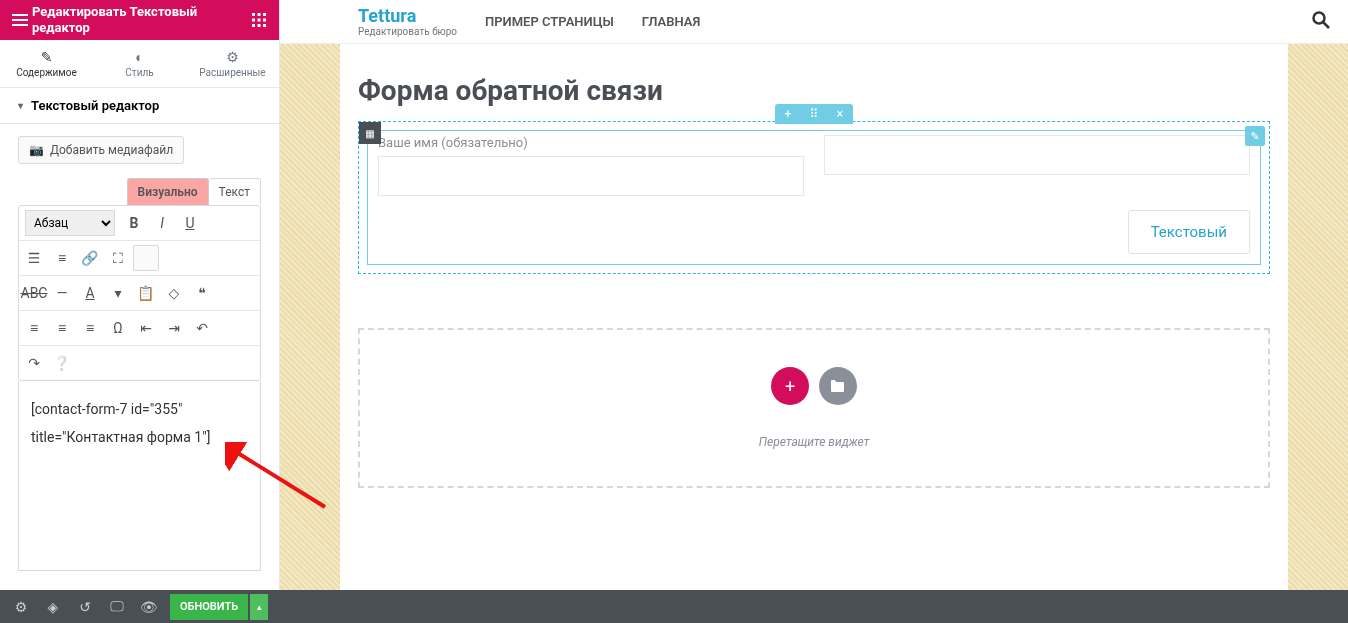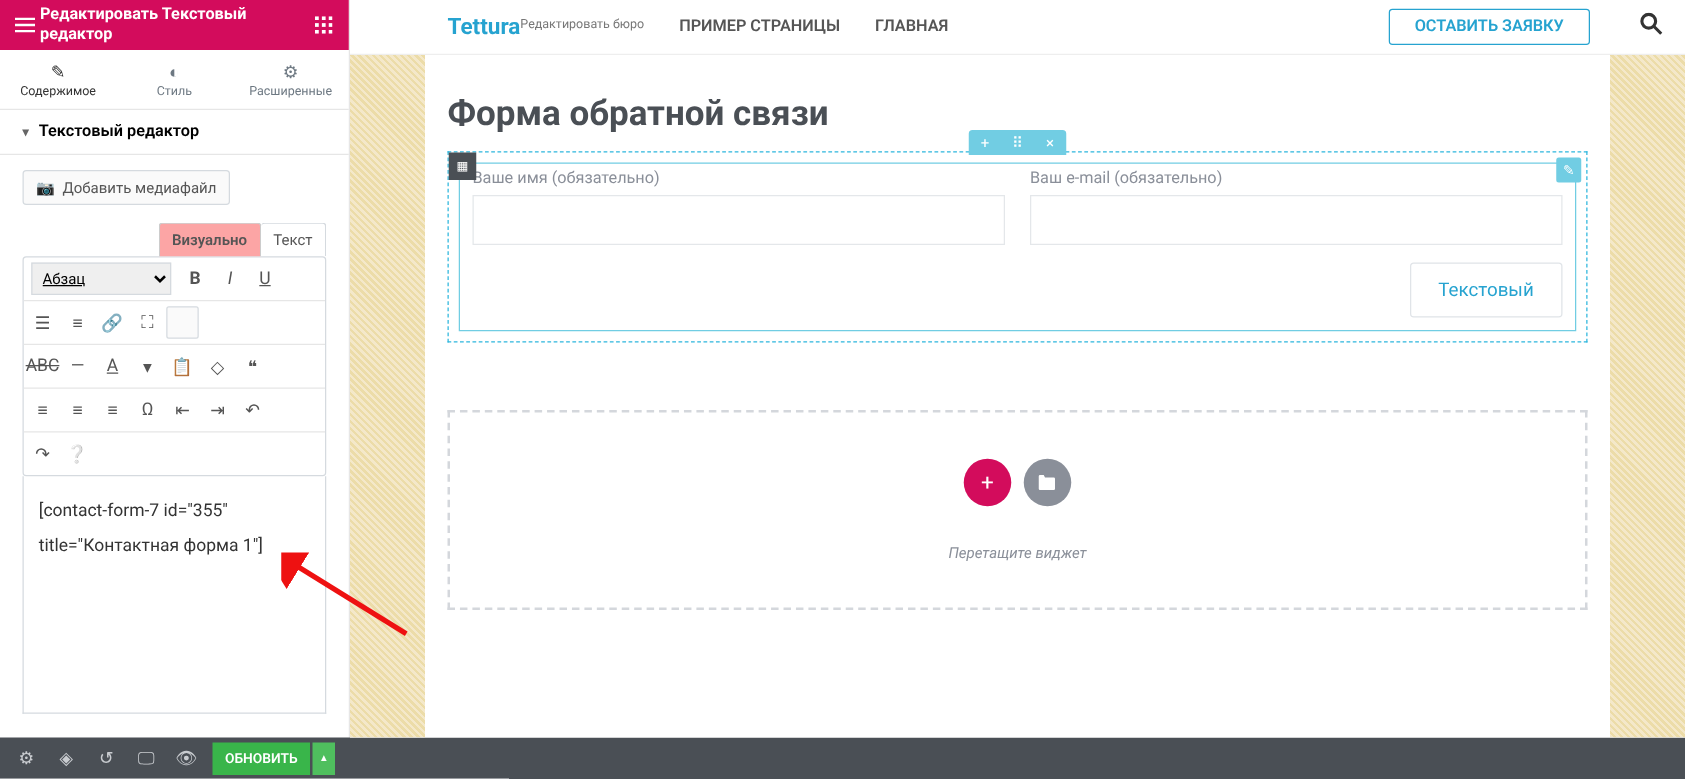--- a/index.html
+++ b/index.html
@@ -23,32 +23,32 @@
 .media-btn { border: 1px solid #d5dadf; background: #fafafa; padding: 6px 10px; font-size: 12px; color: #555; border-radius: 3px; cursor: pointer; display: inline-flex; align-items: center; gap: 6px; }
 
 .wys-tabs { display: flex; justify-content: flex-end; margin-top: 14px; font-size: 12px; }
 .wys-tab { padding: 6px 10px; border: 1px solid #d5dadf; border-bottom: none; border-top-left-radius: 3px; border-top-right-radius: 3px; color: #555; cursor: pointer; }
 .wys-tab.active { background: #fca5a5; border-color: #ccc; font-weight: 600; }
 .wys-tab + .wys-tab { border-left: none; }
 
 .toolbar-wrap { border: 1px solid #d5dadf; border-radius: 3px; background: #fff; }
 .tb-row { display: flex; flex-wrap: wrap; padding: 4px 2px; border-bottom: 1px solid #e6e6e6; gap: 2px; align-items: center; }
 .tb-row:last-child { border-bottom: none; }
-.fmt-select { border: 1px solid #d5dadf; height: 26px; font-size: 12px; width: 112px; margin: 0 4px; padding: 0 4px; text-decoration: underline; }
+.fmt-select { border: 1px solid #d5dadf; height: 26px; font-size: 12px; width: 90px; margin: 0 4px; padding: 0 4px; }
 .tb-btn { width: 26px; height: 26px; display: flex; align-items: center; justify-content: center; color: #555; cursor: pointer; font-size: 14px; border-radius: 2px; }
 .tb-btn.box { border: 1px solid #d5dadf; background: #fafafa; }
 
 .editor-area { border: 1px solid #d5dadf; border-top: none; height: 190px; padding: 14px 12px; font-size: 14px; line-height: 2; color: #333; }
 
 .canvas { flex: 1; position: relative; background: #fff; overflow: hidden; }
 .bg-strip { position: absolute; top: 44px; left: 0; width: 60px; bottom: 0; background: repeating-linear-gradient(45deg,#f4e8c9,#f4e8c9 2px,#ecdca8 2px,#ecdca8 4px); }
 .bg-strip.right { left: auto; right: 0; }
 
 .topbar { height: 44px; display: flex; align-items: center; padding: 0 18px 0 78px; gap: 28px; border-bottom: 1px solid #eee; position: relative; z-index: 2; background: #fff; }
-.logo { display: flex; flex-direction: row; line-height: 1; }
+.logo { display: flex; flex-direction: column; line-height: 1; }
 .logo-name { color: #26a3d0; font-weight: 700; font-size: 18px; }
 .logo-sub { color: #777; font-size: 10px; margin-top: 2px; }
 .nav-link { color: #555; font-size: 13px; font-weight: 600; cursor: pointer; }
 .spacer { flex: 1; }
 .cta { border: 1px solid #26a3d0; color: #26a3d0; background: #fff; padding: 6px 20px; font-size: 13px; font-weight: 600; border-radius: 3px; cursor: pointer; }
 .srch { font-size: 18px; color: #333; cursor: pointer; margin-left: 12px; }
 
 .page { position: relative; z-index: 1; padding: 30px 78px; }
 .h1 { font-size: 28px; font-weight: 700; color: #4a4f55; margin-bottom: 14px; }
 
@@ -204,21 +204,20 @@
     <div class="bg-strip right"></div>
 
     <div class="topbar">
       <div class="logo">
         <span class="logo-name">Tettura</span>
         <span class="logo-sub">Редактировать бюро</span>
       </div>
       <span class="nav-link">ПРИМЕР СТРАНИЦЫ</span>
       <span class="nav-link">ГЛАВНАЯ</span>
       <div class="spacer"></div>
-      <button class="cta">ОСТАВИТЬ ЗАЯВКУ</button>
       <div class="srch">
         <svg width="18" height="18" viewBox="0 0 18 18" fill="none" stroke="#333" stroke-width="2.5">
             <circle cx="7" cy="7" r="5.5"></circle>
             <line x1="11" y1="11" x2="17" y2="17"></line>
           </svg>
       </div>
     </div>
 
     <div class="page">
       <div class="h1">Форма обратной связи</div>
@@ -232,21 +231,20 @@
         <div class="sec-handle">▦</div>
         <div class="sec-edit">✎</div>
 
         <div class="form-inner">
           <div class="fields">
             <div class="fcol">
               <span class="lbl">Ваше имя (обязательно)</span>
               <div class="inp"></div>
             </div>
             <div class="fcol">
-              <span class="lbl">Ваш e-mail (обязательно)</span>
               <div class="inp"></div>
             </div>
           </div>
           <div class="submit-row">
             <button class="submit-btn">Текстовый</button>
           </div>
         </div>
       </div>
 
       <div class="drop-sec">

